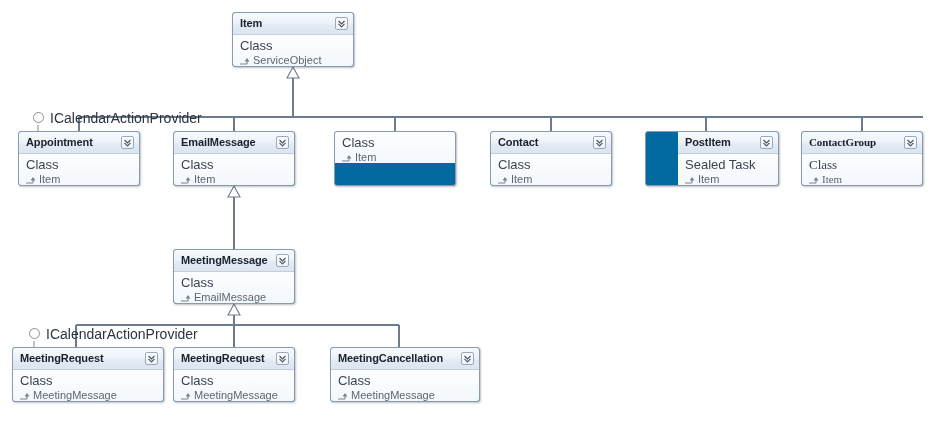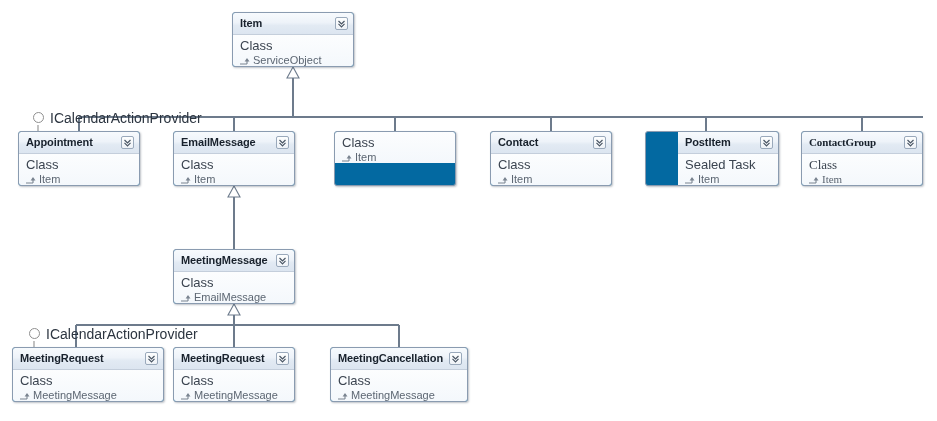--- a/index.html
+++ b/index.html
@@ -375,21 +375,21 @@
         <svg width="12" height="12" viewBox="0 0 12 12">
           <path d="M1 8 L8 8" stroke="#7a8490" stroke-width="1.1" fill="none"></path>
           <path d="M8 8 L8 3" stroke="#7a8490" stroke-width="1.1" fill="none"></path>
           <path d="M8 2 L10.5 5.5 L5.6 5.5 Z" fill="#7a8490"></path>
         </svg>
       </div>
       <div class="uml-base">MeetingMessage</div>
     </div>
   </div>
 
-  <div class="uml-box" style="left:330px; top:347px; width:138px; height:55px;">
+  <div class="uml-box" style="left:330px; top:347px; width:150px; height:55px;">
     <div class="uml-head">
       <div class="uml-title">MeetingCancellation</div>
       <div class="chevron">
         <svg width="11" height="11" viewBox="0 0 11 11">
           <path d="M2.5 3 L5.5 6 L8.5 3" fill="none" stroke="#4a5664" stroke-width="1.2"></path>
           <path d="M2.5 5.8 L5.5 8.8 L8.5 5.8" fill="none" stroke="#4a5664" stroke-width="1.2"></path>
         </svg>
       </div>
     </div>
     <div class="uml-body">

